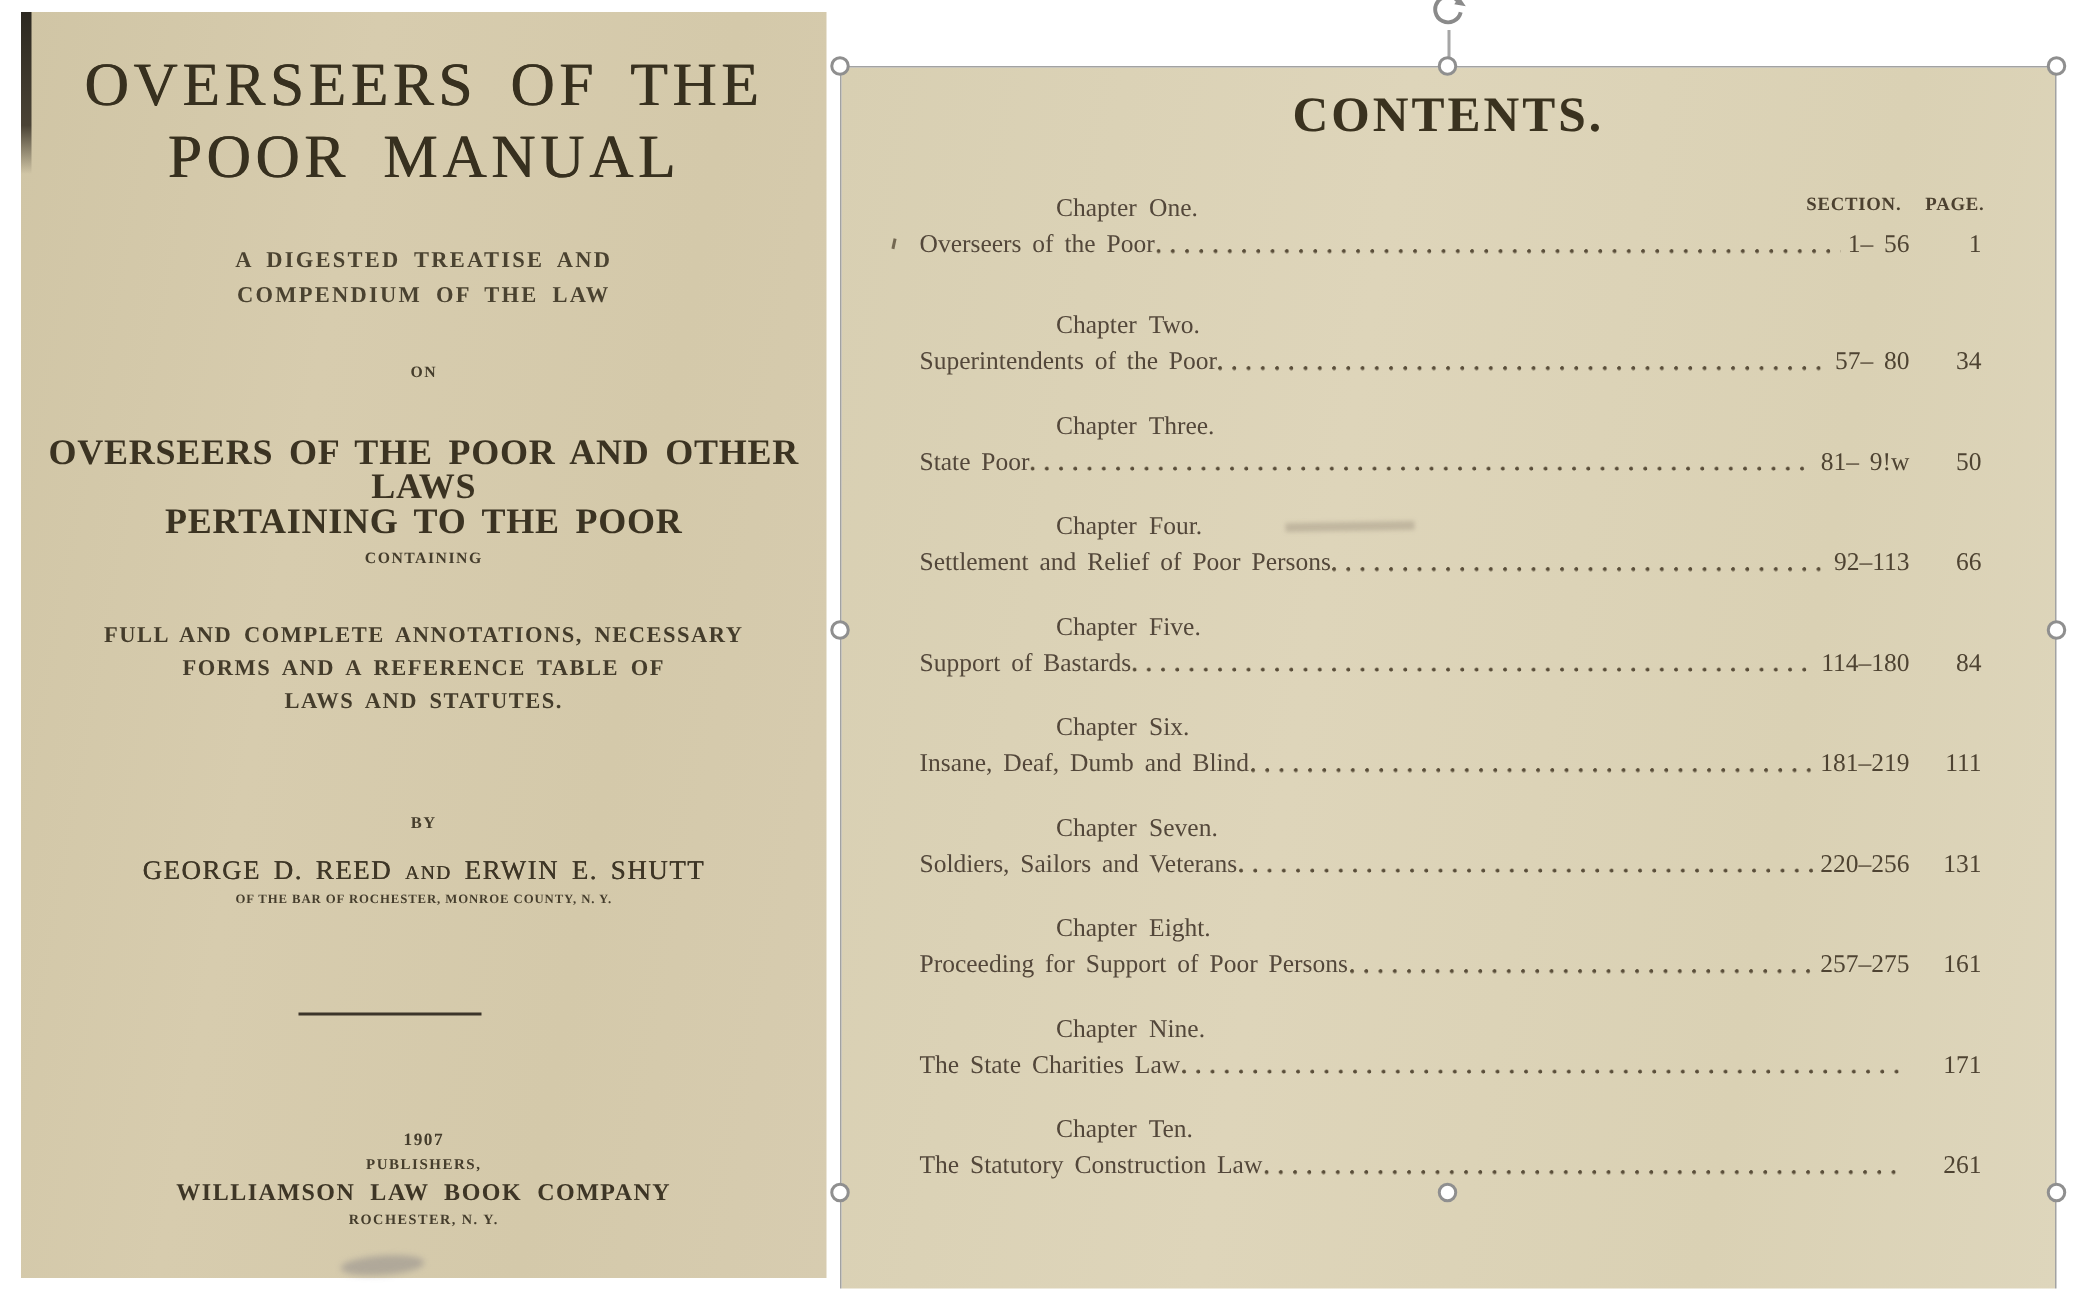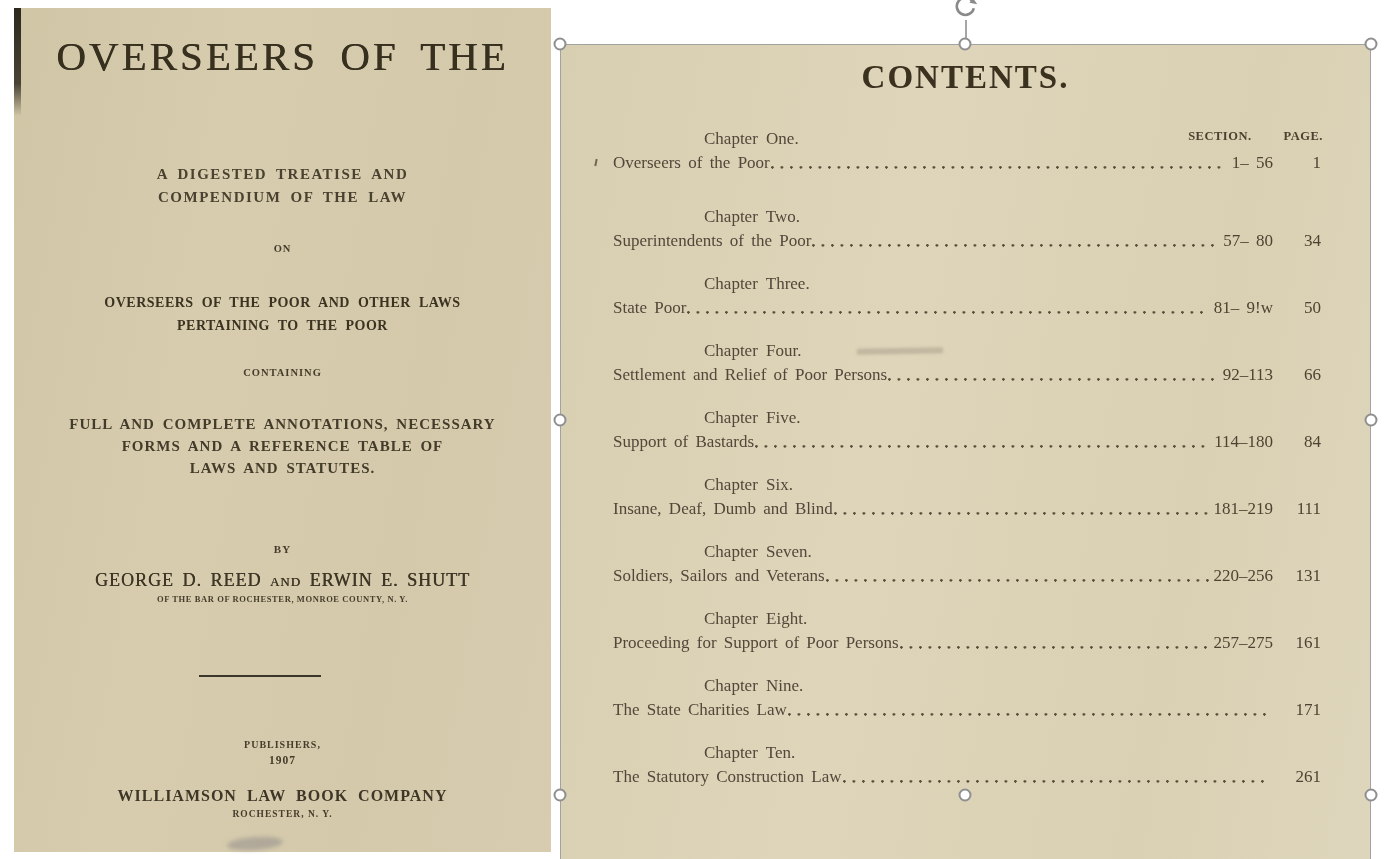--- a/index.html
+++ b/index.html
@@ -15,30 +15,30 @@
     color:#453d2c;
   }
   .spine-shadow{
     position:absolute;left:0;top:0;width:7px;height:108px;
     background:linear-gradient(to bottom,#2c2820 0%,#4a4335 70%,rgba(74,67,53,0) 100%);
   }
   .lb{position:absolute;left:0;width:100%;text-align:center;}
   .book-title{top:24px;font-size:41px;line-height:48px;letter-spacing:3px;word-spacing:9px;color:#37301f;text-shadow:0.4px 0 0 currentColor;}
   .subtitle{top:155px;font-size:15px;line-height:23px;font-weight:bold;letter-spacing:1.5px;word-spacing:4px;color:#4a4230;}
   .on-label{top:235px;font-size:10.5px;font-weight:bold;letter-spacing:1px;}
-  .topic{top:283px;font-size:14px;line-height:23px;font-weight:bold;letter-spacing:0.5px;word-spacing:4px;color:#3b3322;}
+  .topic{top:283px;font-size:24px;line-height:23px;font-weight:bold;letter-spacing:0.5px;word-spacing:4px;color:#3b3322;}
   .containing{top:359px;font-size:10.5px;font-weight:bold;letter-spacing:1px;}
   .description{top:405px;font-size:15px;line-height:22px;font-weight:bold;letter-spacing:1px;word-spacing:3px;color:#443c2b;}
   .by-label{top:535px;font-size:11px;font-weight:bold;letter-spacing:1px;}
   .authors{top:562px;font-size:18px;letter-spacing:1px;word-spacing:3px;color:#3e3626;text-shadow:0.3px 0 0 currentColor;}
   .authors .conj{font-size:13px;margin-top:12px;}
   .affiliation{top:586px;font-size:8.5px;font-weight:bold;letter-spacing:0.6px;}
   .rule{position:absolute;left:185px;top:667px;width:122px;border-top:2px solid #3c352a;}
   .year{top:746px;font-size:11.5px;font-weight:bold;letter-spacing:1px;}
-  .publishers{top:731px;font-size:10px;font-weight:bold;letter-spacing:1px;}
+  .publishers{top:763px;font-size:10px;font-weight:bold;letter-spacing:1px;}
   .pub-name{top:779px;font-size:16px;font-weight:bold;letter-spacing:1px;word-spacing:5px;color:#3e3626;}
   .pub-city{top:801px;font-size:9.5px;font-weight:bold;letter-spacing:1px;}
   .smudge{
     position:absolute;left:213px;top:829px;width:56px;height:13px;border-radius:50%;
     background:rgba(116,112,124,0.38);filter:blur(2px);transform:rotate(-4deg);
   }
 
   
   .page-right{
     position:absolute;left:560px;top:44px;width:811px;height:822px;box-sizing:border-box;
@@ -47,21 +47,21 @@
     color:#53473a;
   }
   .contents-title{
     position:absolute;left:0;top:12px;width:100%;text-align:center;
     font-size:33px;line-height:40px;font-weight:bold;letter-spacing:2px;color:#3a321f;
   }
   .toc-headers{
     position:absolute;top:84px;right:47px;
     font-size:12.5px;font-weight:bold;letter-spacing:0.5px;color:#4c4130;white-space:nowrap;
   }
-  .toc-headers span + span{margin-left:32px;}
+  .toc-headers span + span{margin-left:16px;}
   .toc{position:absolute;left:37px;right:49px;top:82px;font-size:17px;}
   .entry{margin-bottom:19px;}
   .entry:first-child{margin-bottom:30px;}
   .chapter{padding-left:106px;line-height:24px;word-spacing:4px;}
   .row{display:flex;align-items:baseline;line-height:24px;word-spacing:3px;margin-left:15px;}
   .row .t{white-space:nowrap;}
   .leader{
     flex:1;align-self:stretch;margin:0 1px;
     background-image:radial-gradient(circle at 1.4px 1.4px,#5a4e3a 1.1px,rgba(0,0,0,0) 1.5px);
     background-size:9.5px 3px;background-repeat:repeat-x;
@@ -92,20 +92,21 @@
 </head>
 <body>
 
 <div class="canvas">
 
   <div class="page-left">
     <div class="spine-shadow"></div>
 
     <div class="lb book-title">
       <div>OVERSEERS OF THE</div>
+      <div>POOR MANUAL</div>
     </div>
 
     <div class="lb subtitle">
       <div>A DIGESTED TREATISE AND</div>
       <div>COMPENDIUM OF THE LAW</div>
     </div>
 
     <div class="lb on-label">ON</div>
 
     <div class="lb topic">

